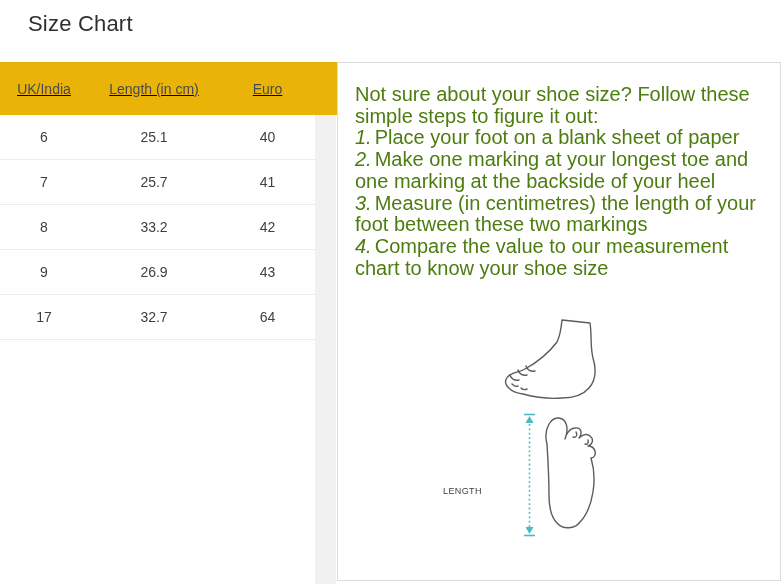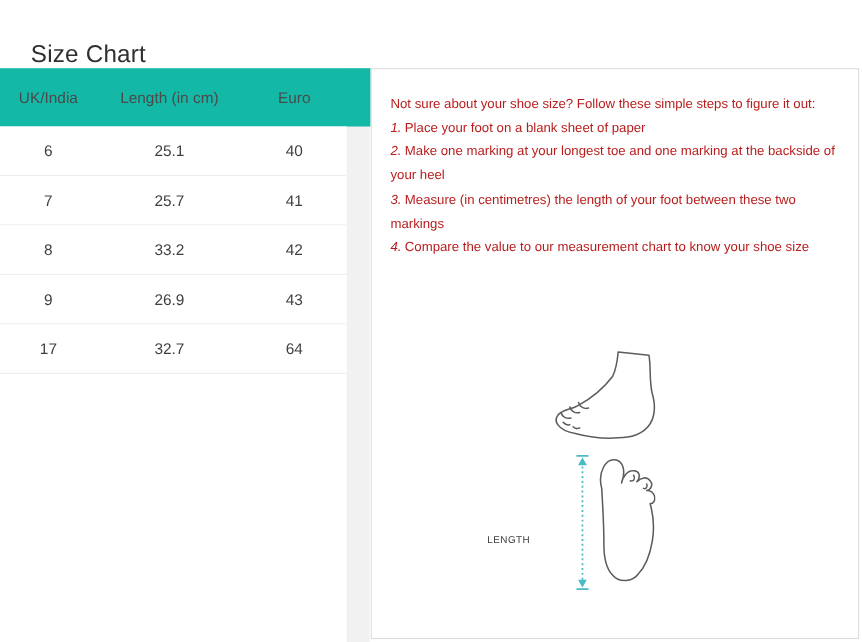--- a/index.html
+++ b/index.html
@@ -3,57 +3,57 @@
 <meta charset="utf-8">
 <style>
   * { margin:0; padding:0; box-sizing:border-box; }
   html,body { background:#ffffff; }
   body { font-family:"Liberation Sans","DejaVu Sans",sans-serif; }
   .window {
     position:relative; width:784px; height:584px; background:#ffffff; overflow:hidden;
   }
   .page-title {
     position:absolute; left:28px; top:11px;
-    font-size:22px; font-weight:400; color:#2f2f2f; letter-spacing:0.2px;margin-top:25px;
+    font-size:22px; font-weight:400; color:#2f2f2f; letter-spacing:0.2px;
   }
   
   .left-panel {
     position:absolute; left:0; top:62px; width:337px; height:522px; background:#ffffff;
   }
   .scroll-track {
     position:absolute; left:315px; top:0; width:21px; height:522px; background:#f1f1f1;
   }
   .scroll-up {
     position:absolute; left:5px; top:7px; width:0; height:0;
     border-left:5px solid transparent; border-right:5px solid transparent;
     border-bottom:6px solid #999999; cursor:pointer;
   }
   .table-header {
     position:absolute; left:0; top:0; width:337px; height:53px;
-    background:#14b8a6; display:flex; align-items:center;
+    background:#eab308; display:flex; align-items:center;text-decoration:underline;
   }
   .table-header .cell { font-size:14px; color:#4a4a4a; }
   .table-body { position:absolute; left:0; top:53px; width:315px; }
   .table-row {
     display:flex; align-items:center; height:45px;
     border-bottom:1px solid #ececec; background:#ffffff;
   }
   .cell { text-align:center; }
   .col-0 { width:88px; }
   .col-1 { width:132px; }
   .col-2 { width:95px; }
   .table-row .cell { font-size:14px; color:#3f3f3f; }
   
   .right-panel {
     position:absolute; left:337px; top:62px; width:444px; height:519px;
     background:#ffffff; border:1px solid #dcdcdc;
   }
   .instructions {
     position:absolute; left:17px; top:21px; width:404px;
-    font-size:12px; line-height:21.7px; color:#b91c1c;
+    font-size:20px; line-height:21.7px; color:#4d7c0f;
   }
   .step-num { font-style:italic; margin-right:3px; }
   .side-foot-svg   { position:absolute; left:158px; top:253px; }
   .footprint-svg   { position:absolute; left:196px; top:351px; }
   .length-arrow-svg{ position:absolute; left:184px; top:350px; }
   .length-label {
     position:absolute; left:105px; top:423px; width:80px; text-align:left;
     font-size:9px; color:#3d3d3d; letter-spacing:0.4px;
   }
   svg { display:block; }

